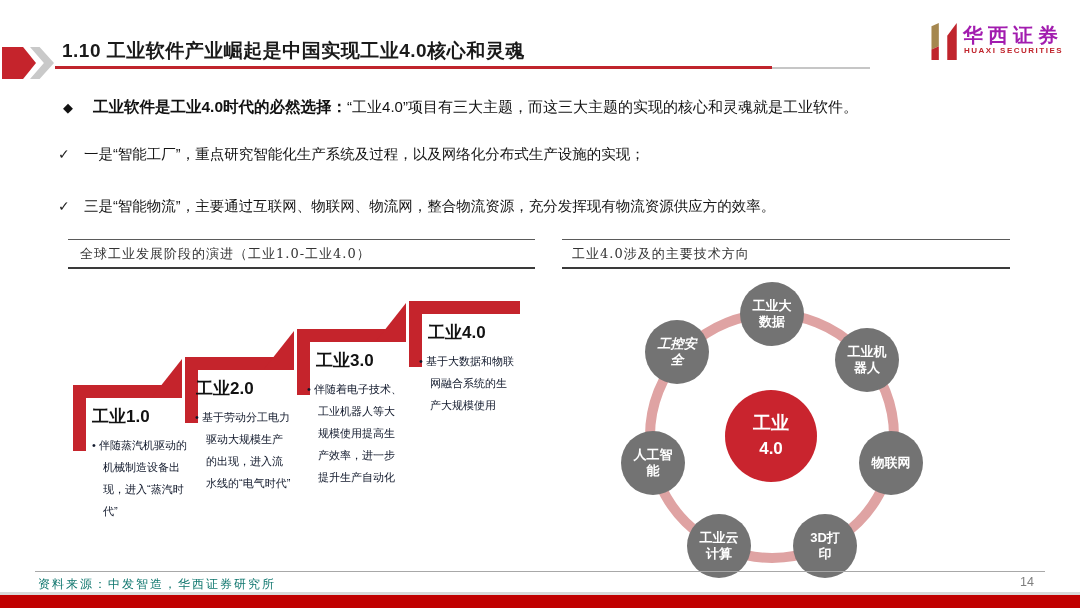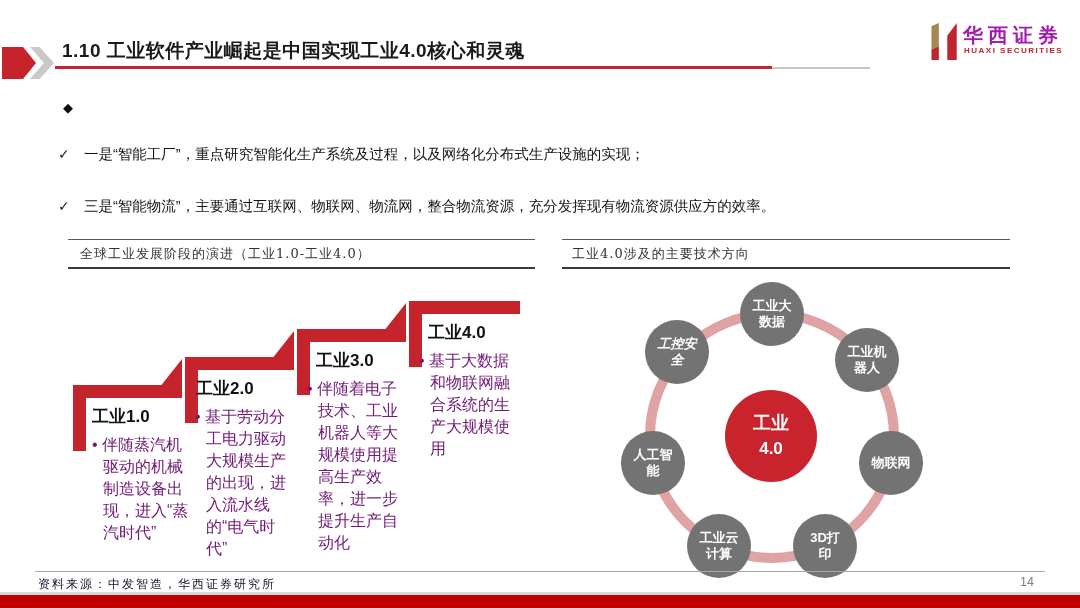--- a/index.html
+++ b/index.html
@@ -34,42 +34,42 @@
   .prule{height:1px;background:#5a5a5a;}
   .prule2{height:2px;background:#3a3a3a;}
   .ptitle{font-family:"DejaVu Serif","Liberation Serif",serif;font-size:13px;color:#333;
     letter-spacing:1px;white-space:nowrap;}
 
   
   .sv{width:13px;height:66px;background:#c5242c;}
   .sh{height:13px;background:#c5242c;}
   .tri{width:30px;height:38px;background:#c5242c;clip-path:polygon(0 100%,100% 0,100% 100%);}
   .stepname{font-size:17px;font-weight:bold;color:#111;white-space:nowrap;}
-  .stepdesc{width:86px;font-size:16px;line-height:22px;color:#701a75;
+  .stepdesc{width:86px;font-size:11px;line-height:22px;color:#0f172a;
     padding-left:11px;text-indent:-11px;}
 
   
   .ring{left:645px;top:309px;width:254px;height:254px;border:10px solid #dfa3a3;
     border-radius:50%;box-sizing:border-box;}
   .cnode{left:725px;top:390px;width:92px;height:92px;border-radius:50%;background:#c9242e;
     display:flex;flex-direction:column;align-items:center;justify-content:center;
     color:#fff;font-weight:bold;}
   .cnode .l1{font-size:18px;line-height:26px;}
   .cnode .l2{font-size:17px;line-height:26px;}
   .tnode{width:64px;height:64px;border-radius:50%;background:#737373;
     display:flex;flex-direction:column;align-items:center;justify-content:center;
     color:#fff;font-weight:bold;font-size:13px;line-height:16px;text-align:center;}
   .n1{left:740px;top:282px;} .n2{left:835px;top:328px;} .n3{left:859px;top:431px;}
   .n4{left:793px;top:514px;} .n5{left:687px;top:514px;} .n6{left:621px;top:431px;}
   .n7{left:645px;top:320px;font-style:italic;}
 
   
   .f-rule{left:35px;top:571px;width:1010px;height:1px;background:#a8a8a8;}
   .f-src{left:38px;top:576px;font-family:"DejaVu Serif","Liberation Serif",serif;
-    font-size:12px;color:#0f172a;letter-spacing:2px;white-space:nowrap;}
+    font-size:12px;color:#0f766e;letter-spacing:2px;white-space:nowrap;}
   .f-page{left:1020px;top:575px;font-size:12.5px;color:#7f7f7f;}
   .f-strip{left:0;top:592px;width:1080px;height:3px;background:#d9d9d9;}
   .f-bar{left:0;top:595px;width:1080px;height:13px;background:#c00000;}
 </style>
 </head>
 <body>
 
 <div class="slide">
 
   <div class="abs hdr-chevron"></div>
@@ -82,20 +82,21 @@
     <svg width="34" height="40" viewBox="0 0 32 38">
       <polygon points="6,5 13,2 13,24 6,27" fill="#a5874f"></polygon>
       <polygon points="6,27 13,24 13,37 6,37" fill="#c0242c"></polygon>
       <polygon points="30,2 30,37 21,37 21,14" fill="#c0242c"></polygon>
     </svg>
   </div>
   <div class="abs logo-cn">华西证券</div>
   <div class="abs logo-en">HUAXI SECURITIES</div>
 
   <div class="abs lead-marker">◆</div>
+  <div class="abs lead-text"><b>工业软件是工业4.0时代的必然选择：</b><span>“工业4.0”项目有三大主题，而这三大主题的实现的核心和灵魂就是工业软件。</span></div>
 
   <div class="abs point p1"><span class="mk">✓</span><span>一是“智能工厂”，重点研究智能化生产系统及过程，以及网络化分布式生产设施的实现；</span></div>
   <div class="abs point p3"><span class="mk">✓</span><span>三是“智能物流”，主要通过互联网、物联网、物流网，整合物流资源，充分发挥现有物流资源供应方的效率。</span></div>
 
   <div class="abs prule" style="left:68px;top:239px;width:467px;"></div>
   <div class="abs ptitle" style="left:80px;top:245px;">全球工业发展阶段的演进（工业1.0-工业4.0）</div>
   <div class="abs prule2" style="left:68px;top:267px;width:467px;"></div>
 
   <div class="abs sv" style="left:73px;top:385px;"></div>
   <div class="abs sh" style="left:73px;top:385px;width:109px;"></div>

